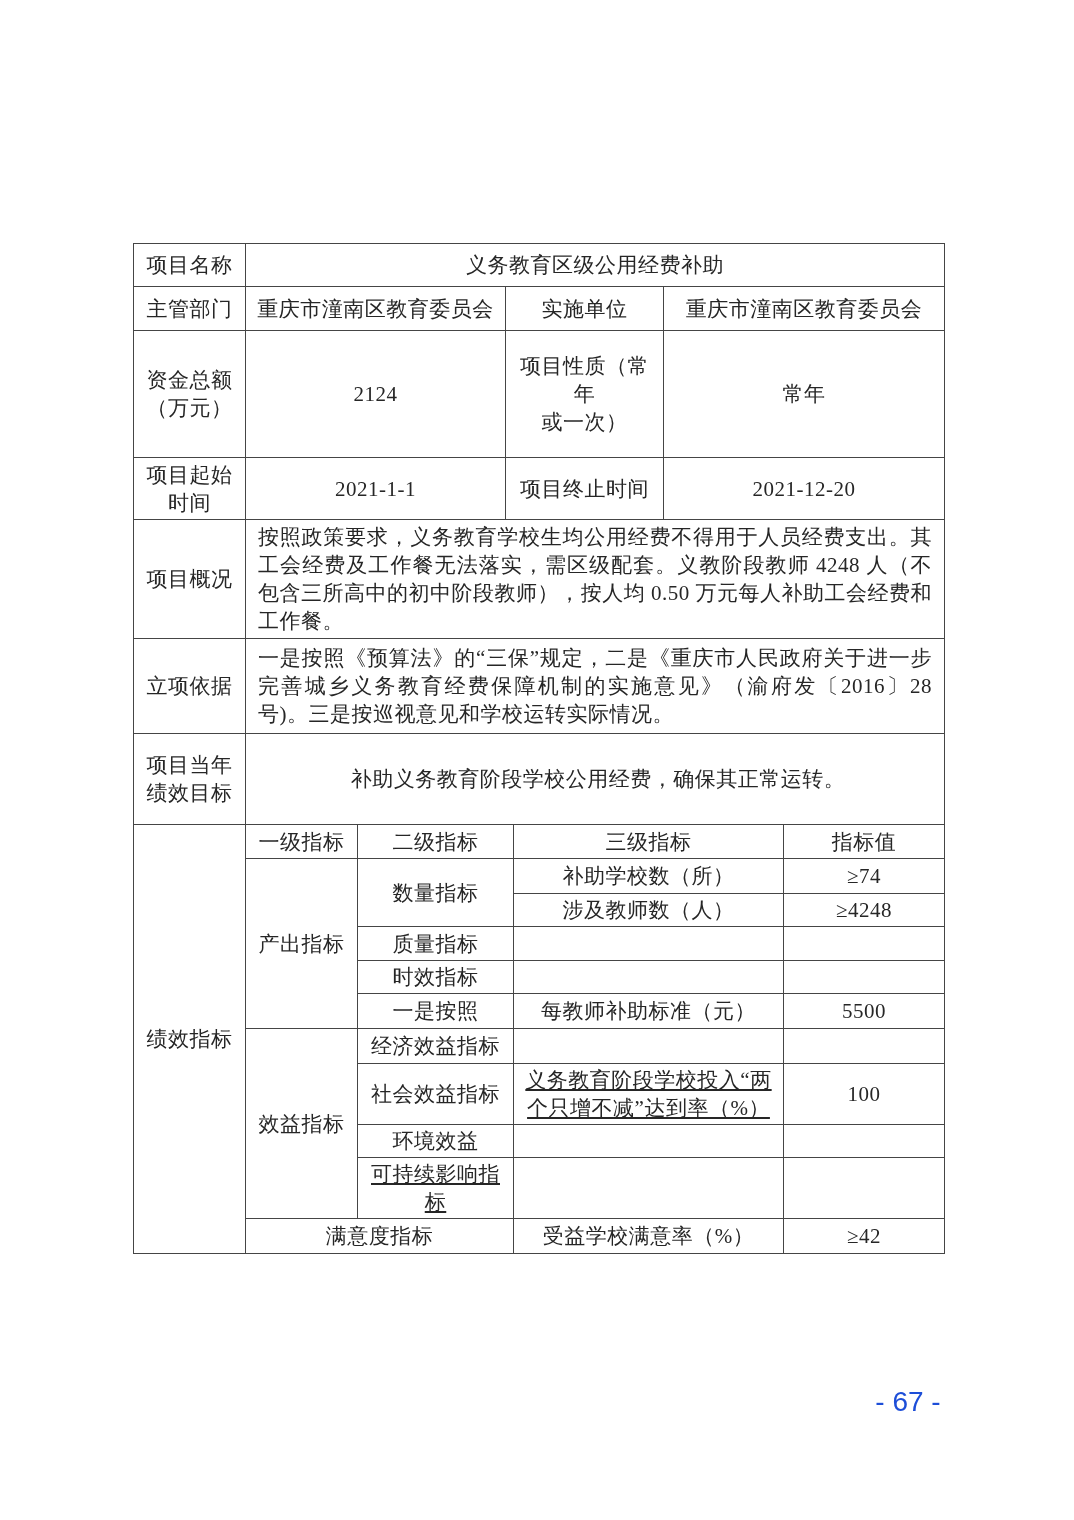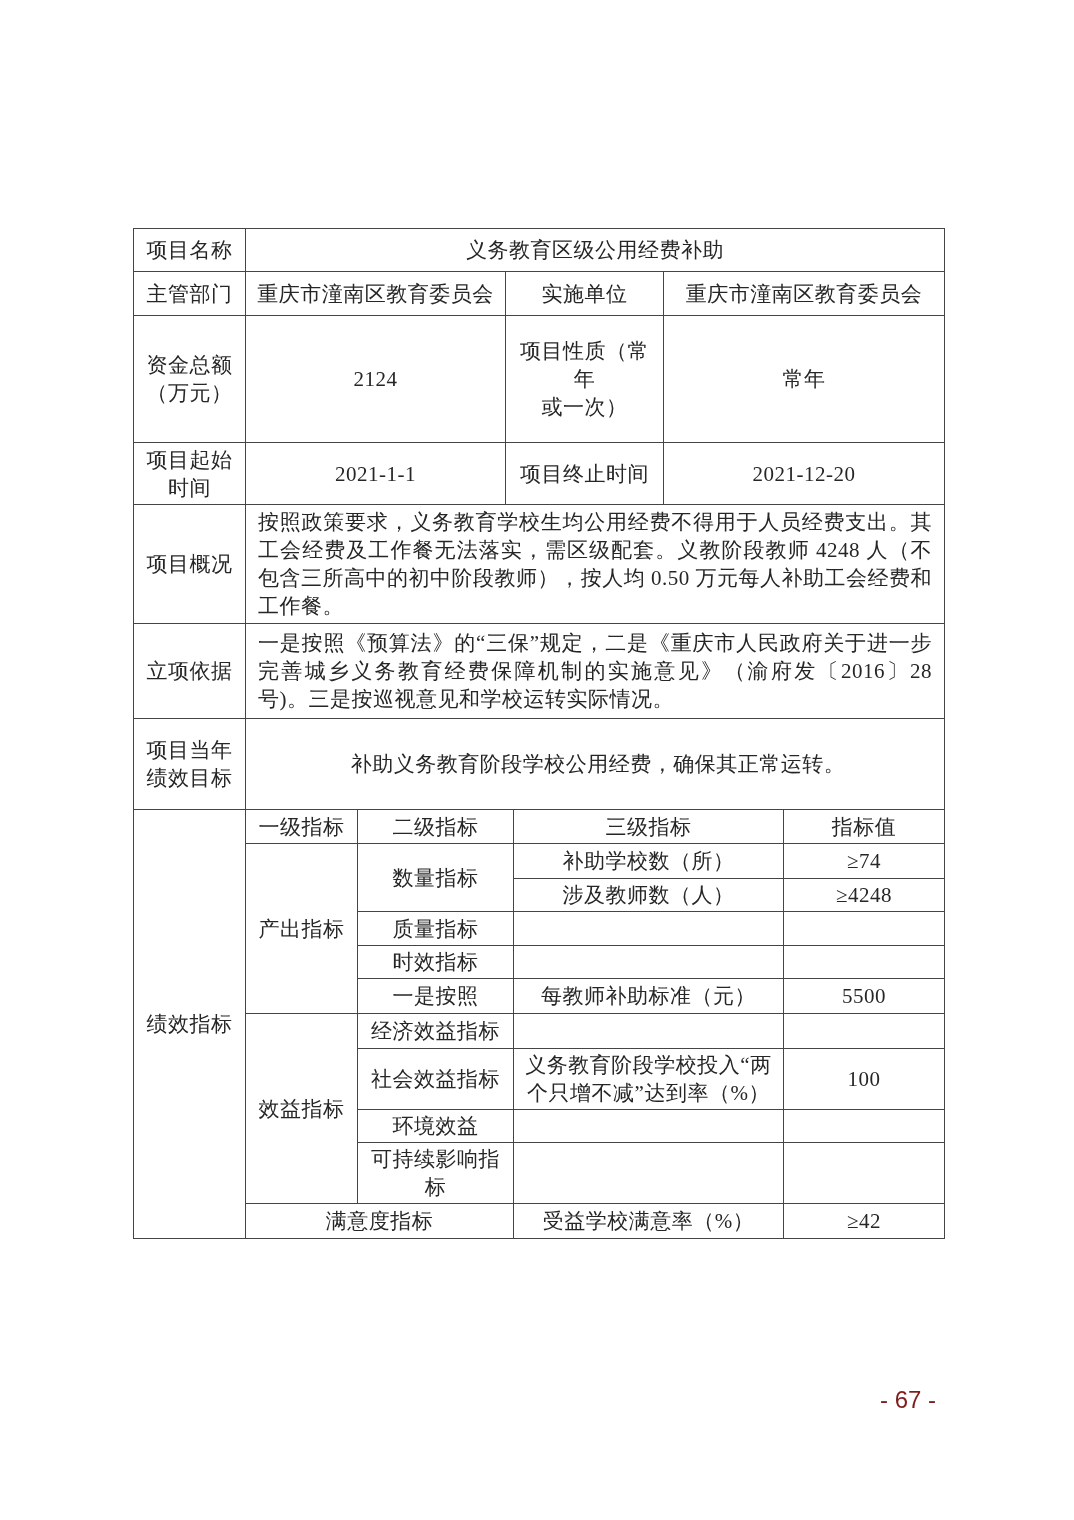--- a/index.html
+++ b/index.html
@@ -6,21 +6,21 @@
   html, body { margin: 0; padding: 0; }
   body {
     width: 1074px; height: 1520px;
     background: #ffffff;
     position: relative;
     font-family: "Liberation Serif", "DejaVu Serif", serif;
     color: #262626;
   }
   .sheet {
     position: absolute;
-    left: 133px; top: 228px;
+    left: 133px; top: 243px;
     width: 811px;
   }
   table.doc {
     border-collapse: collapse;
     table-layout: fixed;
     width: 811px;
   }
   table.doc.t2 { margin-top: -1px; }
   td {
     border: 1px solid #454545;
@@ -37,29 +37,29 @@
     text-align: justify;
     text-justify: inter-character;
     padding: 3px 12px;
     white-space: normal;
   }
   td.leftal {
     text-align: center;
     padding-left: 12px;
     white-space: normal;
   }
-  td.wrapcell { white-space: normal; }
+  td.wrapcell { white-space: normal; text-decoration: underline; }
   .pagenum {
     position: absolute;
     left: 856px; top: 1386px;
     width: 104px;
     text-align: center;
     font-family: "Liberation Sans", "DejaVu Sans", sans-serif;
-    font-size: 24px;
-    color: #7f1d1d;
+    font-size: 28px;
+    color: #1d4ed8;
   }
 </style>
 </head>
 <body>
 
 <div class="sheet">
 
   <table class="doc t1">
     <colgroup>
       <col style="width:112px">

